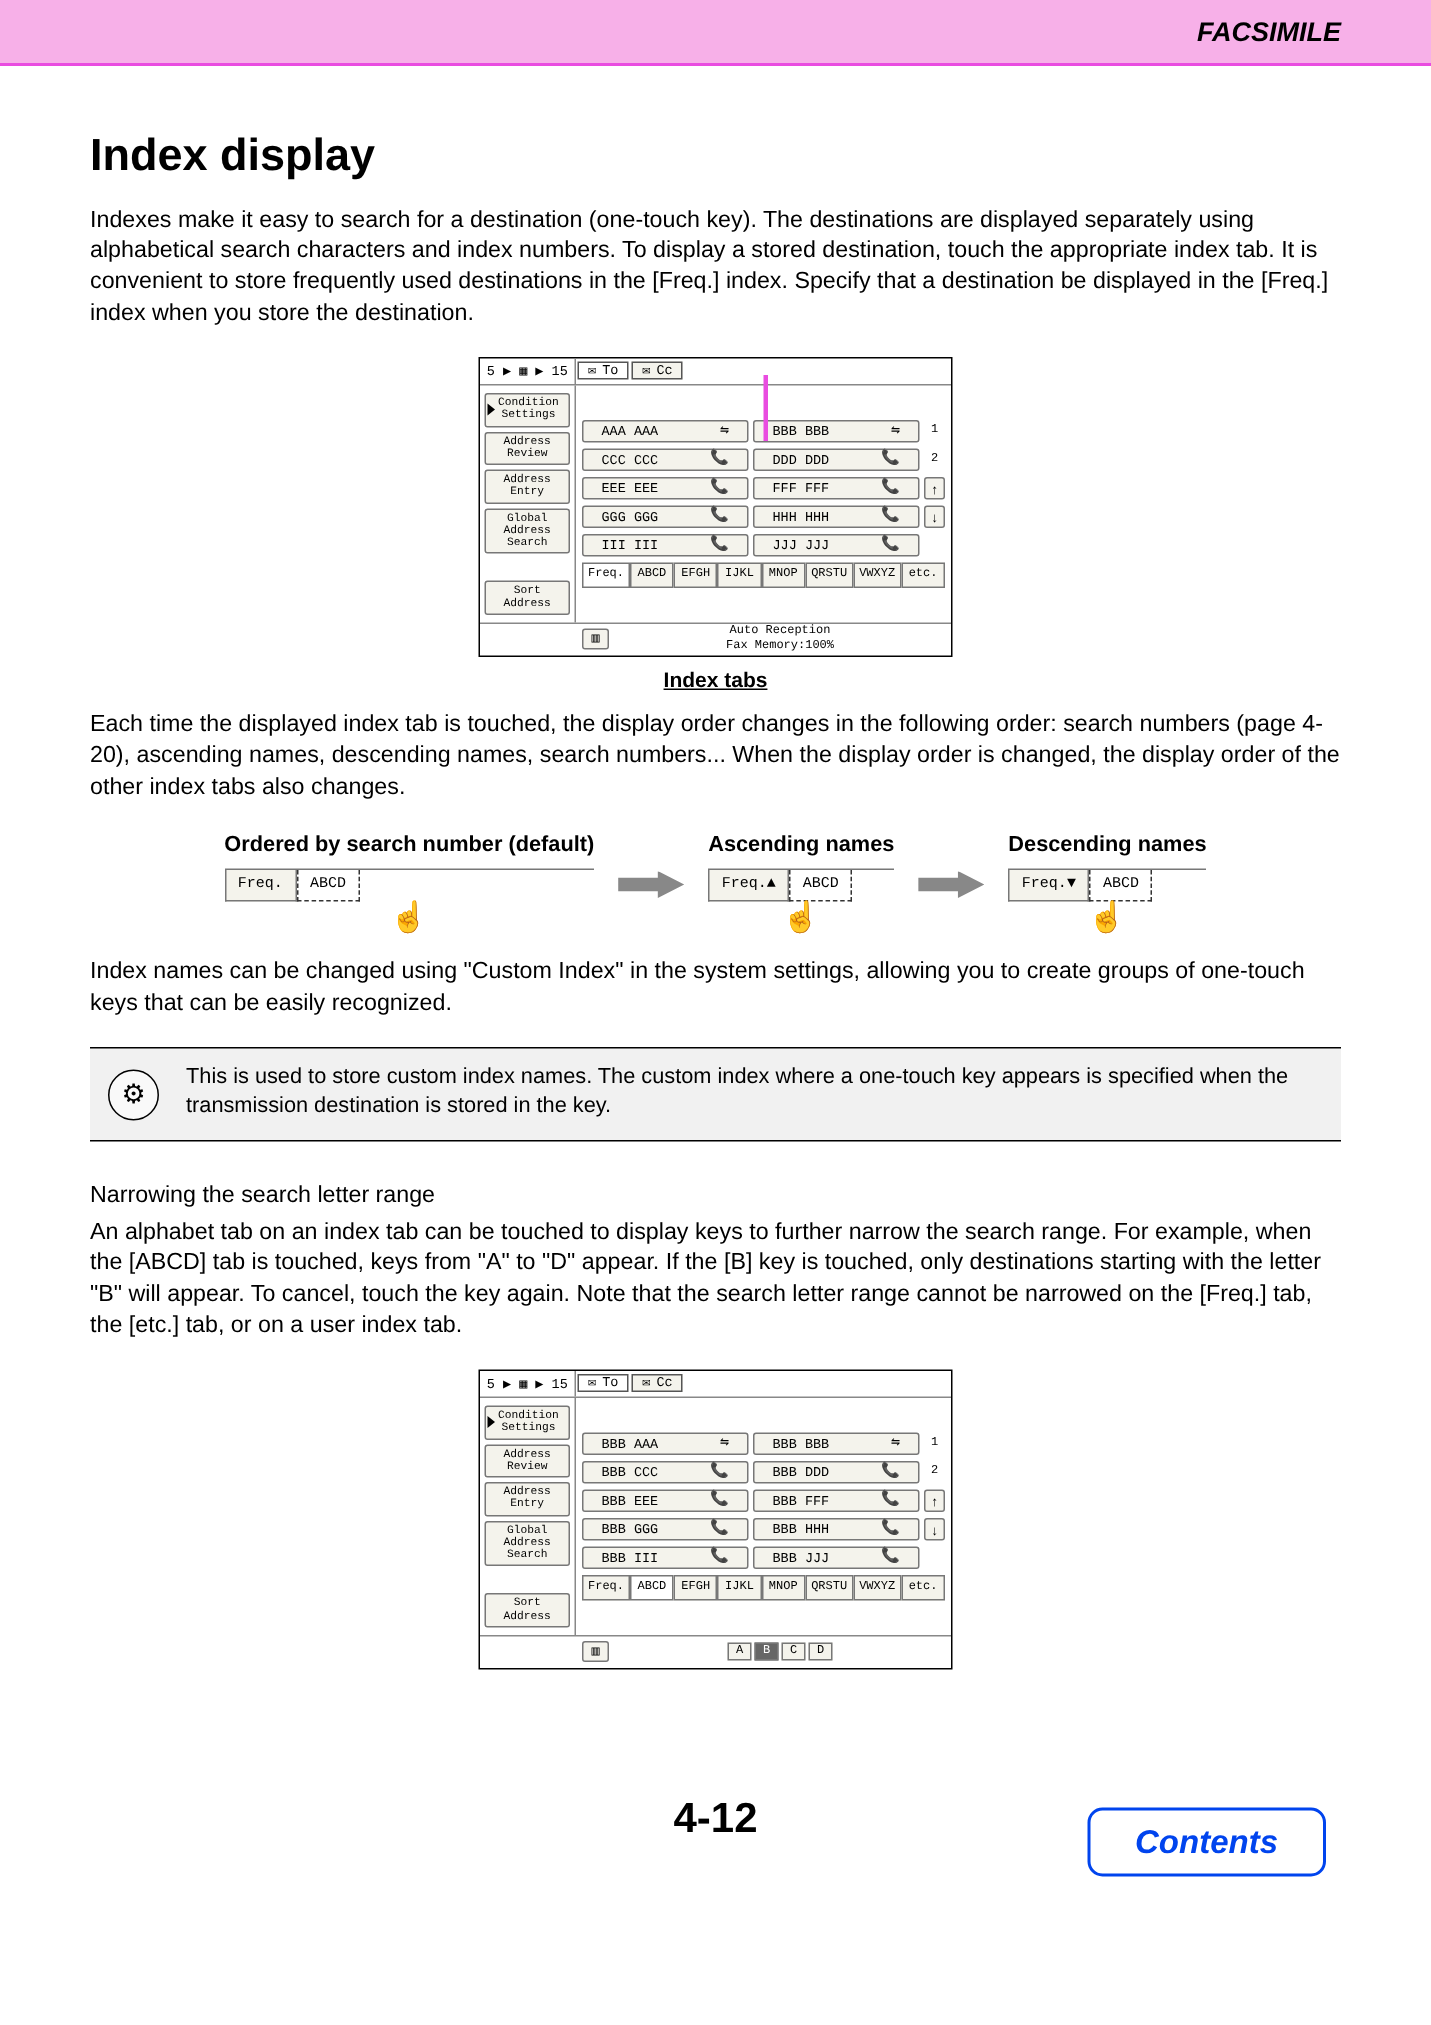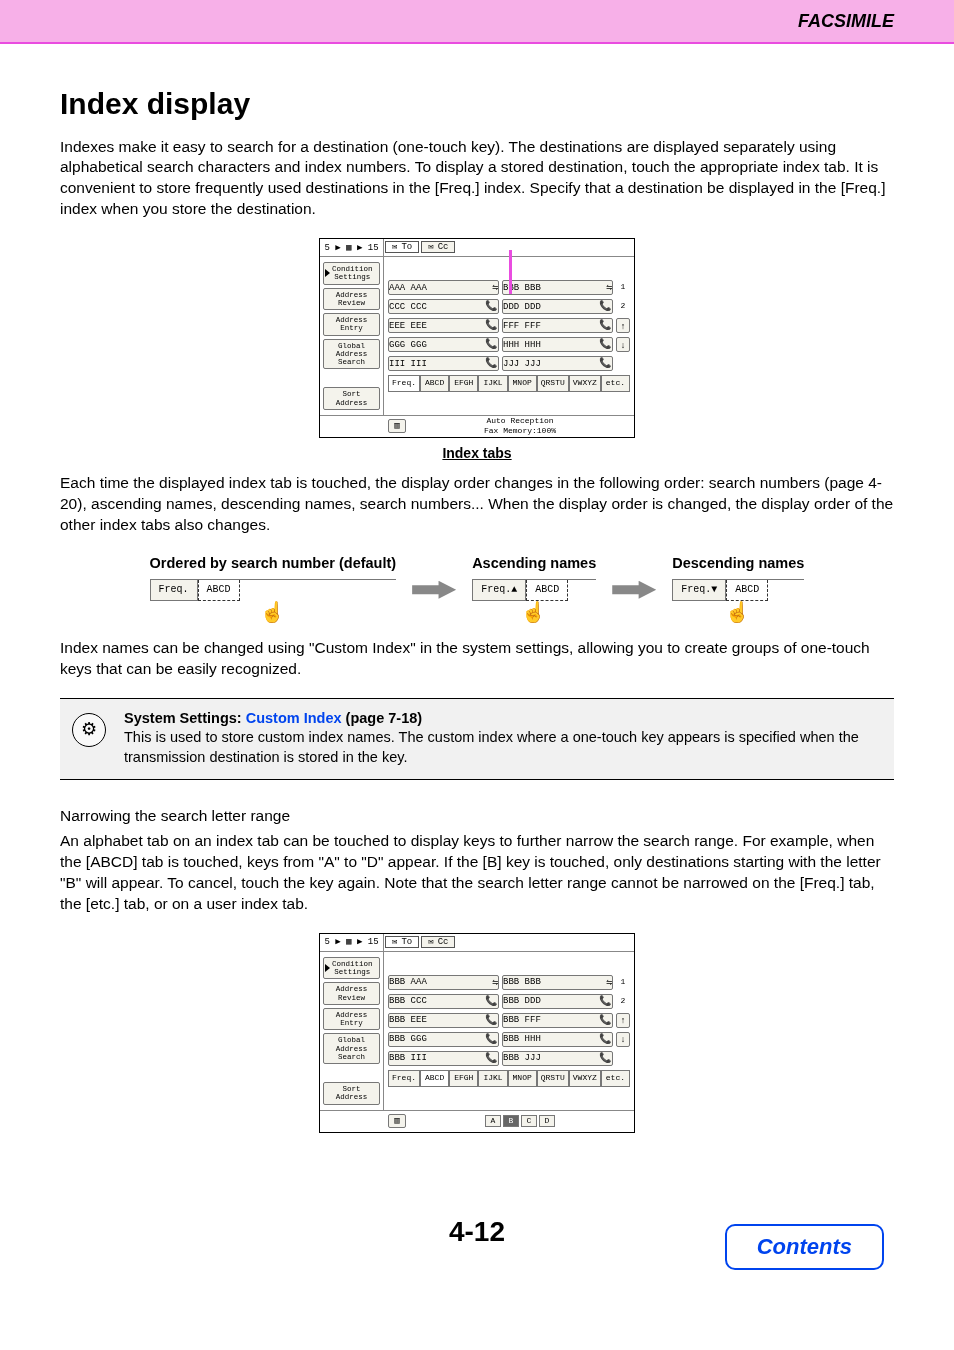--- a/index.html
+++ b/index.html
@@ -17,21 +17,21 @@
   .ss-top-tabs { flex:1; display:flex; }
   .ttab { border:1px solid #555; background:#f4f3ec; margin:2px 1px; font-family:"Courier New",monospace; font-size:9px; padding:1px 6px; height:12px; display:flex; align-items:center; gap:4px;}
   .ttab.sel { background:#fff; }
   .ss-body { display:flex;align-items:center; }
   .ss-side { width: 64px; border-right:1px solid #888; padding: 2px 2px; }
   .side-btn { border:1px solid #777; background:#f4f3ec; font-family:"Courier New",monospace; font-size:7.5px; text-align:center; padding:2px 1px; margin:3px 1px; border-radius:2px; line-height:1.1; }
   .side-btn.first { display:flex; align-items:center; justify-content:flex-start; gap:2px; }
   .side-btn.sort { margin-top:18px; }
   .ss-main { width: 250px; padding: 4px; position:relative; }
   .addr-row { display:flex; gap:3px; margin-bottom:4px; align-items:center; }
-  .addr { flex:1; border:1px solid #777; background:#f4f3ec; font-family:"Courier New",monospace; font-size:9px; padding:2px 0; border-radius:2px; display:flex; align-items:center; justify-content:space-between; height:15px; }
+  .addr { flex:1; border:1px solid #777; background:#f4f3ec; font-family:"Courier New",monospace; font-size:9px; padding:2px 12px; border-radius:2px; display:flex; align-items:center; justify-content:space-between; height:15px; }
   .addr span.ic { font-size:10px; }
   .pagecol { width:14px; font-family:"Courier New",monospace; font-size:8px; text-align:center; }
   .arrowbtn { width:14px; height:15px; border:1px solid #777; background:#f4f3ec; display:flex; align-items:center; justify-content:center; font-size:9px; border-radius:2px;}
   .idx-row { display:flex; margin-top:4px; gap:0; }
   .idx { border:1px solid #777; background:#f4f3ec; font-family:"Courier New",monospace; font-size:8px; padding:2px 3px; flex:1; text-align:center; }
   .idx.sel { background:#fff; }
   .ss-bot { border-top:1px solid #888; display:flex; font-family:"Courier New",monospace; font-size:8px; align-items:center; height:22px; }
   .ss-bot-left { width:64px; }
   .ss-bot-ico { width:18px; height:14px; border:1px solid #777; background:#f4f3ec; margin-left:4px; display:flex; align-items:center; justify-content:center; border-radius:2px; font-size:9px;}
   .ss-bot-mid { flex:1; text-align:center; position:relative; }
@@ -210,23 +210,20 @@
           <div class="t dash">ABCD</div>
         </div>
         <div class="hand">☝</div>
       </div>
     </div>
 
     <p class="p">Index names can be changed using "Custom Index" in the system settings, allowing you to create groups of one-touch keys that can be easily recognized.</p>
 
     <div class="info-box">
       <div class="info-icon">⚙</div>
-      <div class="info-title">
-        <span>System Settings: </span><span class="link">Custom Index</span><span> (page 7-18)</span>
-      </div>
       <div>This is used to store custom index names. The custom index where a one-touch key appears is specified when the transmission destination is stored in the key.</div>
     </div>
 
     <div class="sub-head">Narrowing the search letter range</div>
     <p class="p">An alphabet tab on an index tab can be touched to display keys to further narrow the search range. For example, when the [ABCD] tab is touched, keys from "A" to "D" appear. If the [B] key is touched, only destinations starting with the letter "B" will appear. To cancel, touch the key again. Note that the search letter range cannot be narrowed on the [Freq.] tab, the [etc.] tab, or on a user index tab.</p>
 
     <div class="screenshot-wrap">
       <div class="screenshot">
         <div class="ss-top">
           <div class="ss-top-left">5 ▶ ▦ ▶ 15</div>

